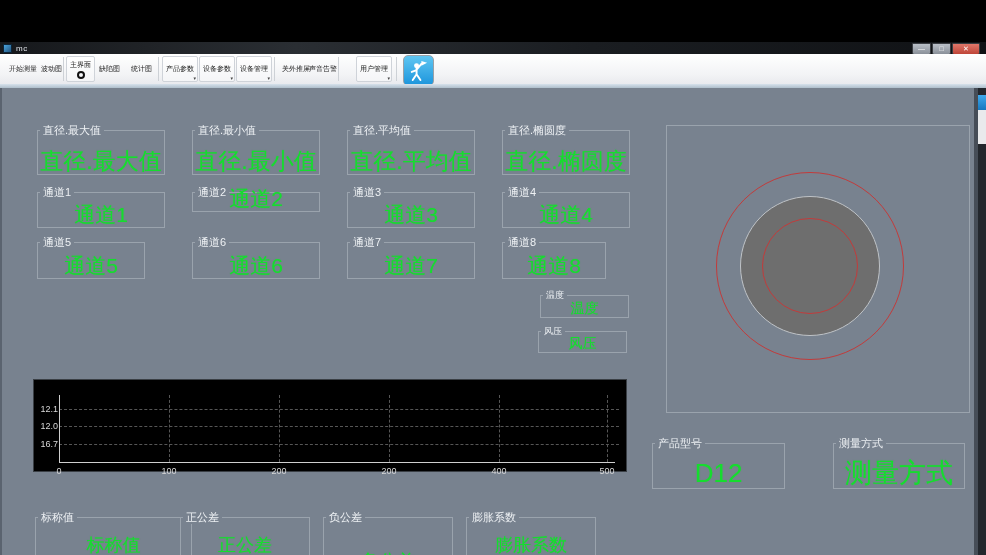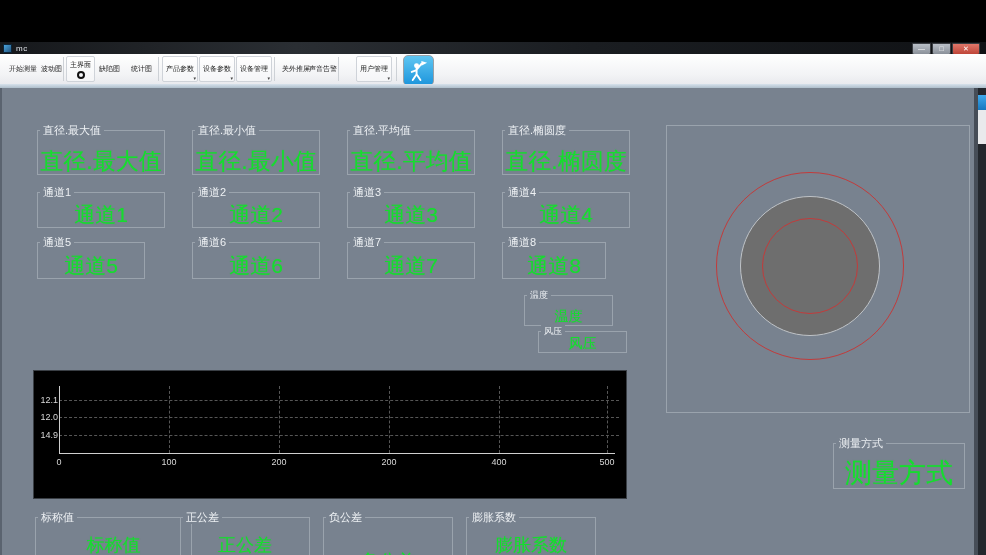--- a/index.html
+++ b/index.html
@@ -64,21 +64,21 @@
   }
   .gbox .lbl.small{font-size:9px;line-height:12px;top:-7px;}
   .gbox .val{
     position:absolute;left:0;right:0;bottom:1px;display:flex;align-items:flex-end;justify-content:center;
     color:#15dd2e;white-space:nowrap;overflow:visible;line-height:1.05;
     text-shadow:0 0 1px rgba(21,221,46,.5);
   }
   .v23{font-size:23px;} .v21{font-size:21px;} .v18{font-size:18px;}
   .v14{font-size:14px;} .v26{font-size:26px;} .v27{font-size:27px;} .v19{font-size:19px;padding-bottom:6px;}
   
-  .chart{position:absolute;left:33px;top:328px;width:594px;height:129px;background:#000;border:1px solid #3a3f45;box-sizing:border-box;}
+  .chart{position:absolute;left:33px;top:337px;width:594px;height:93px;background:#000;border:1px solid #3a3f45;box-sizing:border-box;}
   .ylab{position:absolute;left:2px;width:22px;text-align:right;color:#d8d8d8;font-size:9px;line-height:10px;}
   .xlab{position:absolute;top:86px;color:#d8d8d8;font-size:9px;line-height:10px;transform:translateX(-50%);}
   .hgrid{position:absolute;left:25px;width:560px;height:0;border-top:1px dashed #565656;}
   .vgrid{position:absolute;top:15px;height:67px;width:0;border-left:1px dashed #565656;}
   .yaxis{position:absolute;left:25px;top:15px;width:1px;height:67px;background:#cfcfcf;}
   .xaxis{position:absolute;left:25px;top:82px;width:556px;height:1px;background:#cfcfcf;}
   
   .circlepanel{position:absolute;left:666px;top:83px;width:304px;height:288px;border:1px solid #9aa3ad;box-sizing:border-box;}
   .ring-outer{position:absolute;left:49px;top:46px;width:188px;height:188px;border:1px solid #c23b3b;border-radius:50%;box-sizing:border-box;}
   .disc{position:absolute;left:73px;top:70px;width:140px;height:140px;background:#6e6e6e;border:1px solid #bfc3c7;border-radius:50%;box-sizing:border-box;}
@@ -158,21 +158,21 @@
   </div>
   <div class="gbox" style="left:502px;top:88px;width:128px;height:45px;">
     <span class="lbl">直径.椭圆度</span>
     <span class="val v23">直径.椭圆度</span>
   </div>
 
   <div class="gbox" style="left:37px;top:150px;width:128px;height:36px;">
     <span class="lbl">通道1</span>
     <span class="val v21">通道1</span>
   </div>
-  <div class="gbox" style="left:192px;top:150px;width:128px;height:36px;">
+  <div class="gbox" style="left:192px;top:150px;width:128px;height:20px;">
     <span class="lbl">通道2</span>
     <span class="val v21">通道2</span>
   </div>
   <div class="gbox" style="left:347px;top:150px;width:128px;height:36px;">
     <span class="lbl">通道3</span>
     <span class="val v21">通道3</span>
   </div>
   <div class="gbox" style="left:502px;top:150px;width:128px;height:36px;">
     <span class="lbl">通道4</span>
     <span class="val v21">通道4</span>
@@ -188,33 +188,33 @@
   </div>
   <div class="gbox" style="left:347px;top:200px;width:128px;height:37px;">
     <span class="lbl">通道7</span>
     <span class="val v21">通道7</span>
   </div>
   <div class="gbox" style="left:502px;top:200px;width:104px;height:37px;">
     <span class="lbl">通道8</span>
     <span class="val v21">通道8</span>
   </div>
 
-  <div class="gbox" style="left:524px;top:253px;width:89px;height:31px;">
+  <div class="gbox" style="left:540px;top:253px;width:89px;height:23px;">
     <span class="lbl small">温度</span>
     <span class="val v14">温度</span>
   </div>
   <div class="gbox" style="left:538px;top:289px;width:89px;height:22px;">
     <span class="lbl small">风压</span>
     <span class="val v14">风压</span>
   </div>
 
   <div class="chart">
     <span class="ylab" style="top:24px;">12.1</span>
     <span class="ylab" style="top:41px;">12.0</span>
-    <span class="ylab" style="top:59px;">14.9</span>
+    <span class="ylab" style="top:59px;">16.7</span>
     <div class="hgrid" style="top:29px;"></div>
     <div class="hgrid" style="top:46px;"></div>
     <div class="hgrid" style="top:64px;"></div>
     <div class="vgrid" style="left:135px;"></div>
     <div class="vgrid" style="left:245px;"></div>
     <div class="vgrid" style="left:355px;"></div>
     <div class="vgrid" style="left:465px;"></div>
     <div class="vgrid" style="left:573px;"></div>
     <div class="yaxis"></div>
     <div class="xaxis"></div>
@@ -225,20 +225,24 @@
     <span class="xlab" style="left:465px;">400</span>
     <span class="xlab" style="left:573px;">500</span>
   </div>
 
   <div class="circlepanel">
     <div class="ring-outer"></div>
     <div class="disc"></div>
     <div class="ring-inner"></div>
   </div>
 
+  <div class="gbox" style="left:652px;top:401px;width:133px;height:46px;">
+    <span class="lbl">产品型号</span>
+    <span class="val v26">D12</span>
+  </div>
   <div class="gbox" style="left:833px;top:401px;width:132px;height:46px;">
     <span class="lbl">测量方式</span>
     <span class="val v27">测量方式</span>
   </div>
 
   <div class="gbox" style="left:35px;top:475px;width:157px;height:40px;">
     <span class="lbl">标称值</span>
     <span class="val v18">标称值</span>
   </div>
   <div class="gbox" style="left:180px;top:475px;width:130px;height:40px;">

